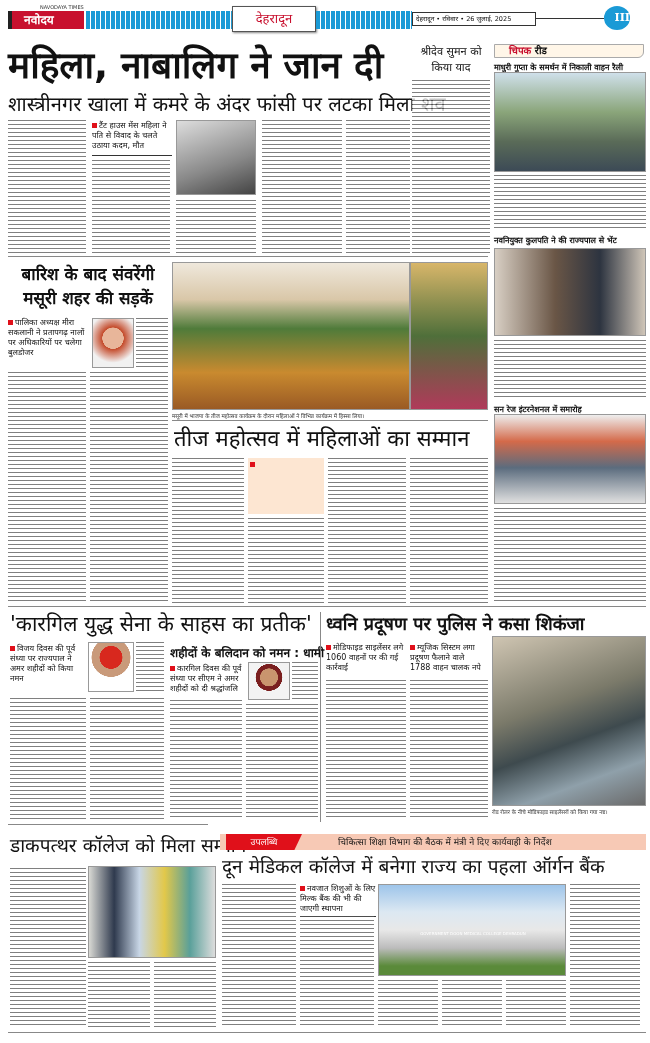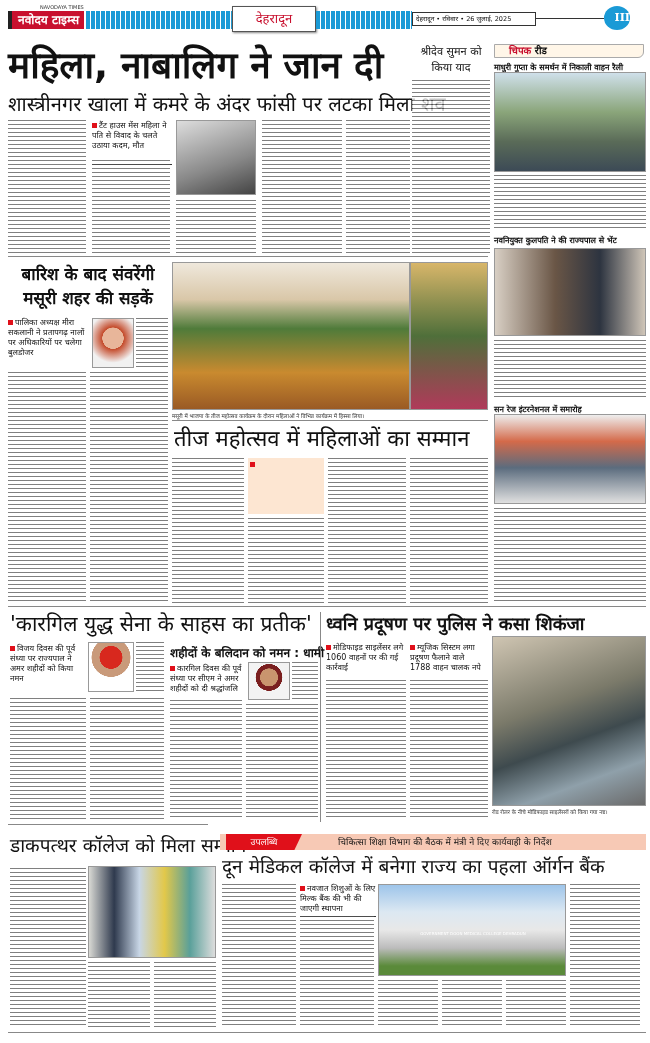--- a/index.html
+++ b/index.html
@@ -1,20 +1,20 @@
 <!DOCTYPE html>
 <html><head>
 <meta charset="utf-8">
 <style>
 *{box-sizing:border-box;margin:0;padding:0}
 body{width:650px;height:1043px;background:#fff;font-family:"DejaVu Sans",sans-serif;overflow:hidden;position:relative;color:#111}
 .abs{position:absolute}
 .mast{left:0;top:0;width:650px;height:40px}
 .logo-small{left:40px;top:4px;font-size:5px;color:#333}
-.logo{left:8px;top:11px;width:76px;height:18px;background:#c8102e;color:#fff;font-weight:bold;font-size:12px;line-height:18px;padding-left:6px;border-left:4px solid #222}
+.logo{left:8px;top:11px;width:76px;height:18px;background:#c8102e;color:#fff;font-weight:bold;font-size:12px;line-height:18px;padding-left:12px;border-left:4px solid #222}
 .stripe{top:11px;height:18px;background:repeating-linear-gradient(90deg,#1a9ad6 0 4px,#fff 4px 5px)}
 .city{left:232px;top:6px;width:84px;height:26px;background:#fff;border:1px solid #555;box-shadow:1px 1px 2px #888;text-align:center;color:#c8102e;font-weight:normal;font-size:13px;line-height:24px}
 .dateline{left:412px;top:12px;width:124px;height:14px;border:1px solid #333;background:#fff;font-size:6.5px;line-height:12px;padding-left:3px}
 .pageno{left:604px;top:6px;width:26px;height:24px;border-radius:50%;background:#1a9ad6;color:#fff;font-weight:bold;font-size:11px;text-align:right;line-height:24px;font-family:"DejaVu Serif",serif}
 .h1{font-weight:bold;color:#111;white-space:nowrap;font-family:"DejaVu Sans",sans-serif}
 .txt{background:repeating-linear-gradient(180deg,#555 0 1px,#fff 1px 4px);opacity:.75}
 .img{border:1px solid #999}
 .redsq{display:inline-block;width:5px;height:5px;background:#e0101a;margin-right:2px}
 .kicker{color:#111;font-size:8px;line-height:10px}
 .rule{background:#888}
@@ -30,21 +30,21 @@
   <div class="abs city">देहरादून</div>
   <div class="abs stripe" style="left:316px;width:96px"></div>
   <div class="abs dateline">देहरादून • रविवार • 26 जुलाई, 2025</div>
   <div class="abs" style="left:536px;top:18px;width:68px;height:1px;background:#333"></div>
   <div class="abs pageno">III</div>
 </div>
 
 <div class="abs h1" style="left:8px;top:44px;font-size:37px;line-height:44px">महिला, नाबालिग ने जान दी</div>
 <div class="abs h1" style="left:8px;top:92px;font-size:20px;font-weight:normal;line-height:24px">शास्त्रीनगर खाला में कमरे के अंदर फांसी पर लटका मिला शव</div>
 <div class="abs txt" style="left:8px;top:120px;width:78px;height:135px"></div>
-<div class="abs kicker" style="left:92px;top:121px;width:80px;border-bottom:1px solid #333;padding-bottom:13px"><span class="redsq"></span><span>टैंट हाउस मेंस महिला ने पति से विवाद के चलते उठाया कदम, मौत</span></div>
+<div class="abs kicker" style="left:92px;top:121px;width:80px;border-bottom:1px solid #333;padding-bottom:4px"><span class="redsq"></span><span>टैंट हाउस मेंस महिला ने पति से विवाद के चलते उठाया कदम, मौत</span></div>
 <div class="abs txt" style="left:92px;top:160px;width:78px;height:95px"></div>
 <div class="abs img" style="left:176px;top:120px;width:80px;height:75px;background:linear-gradient(160deg,#ddd,#888 60%,#444)"></div>
 <div class="abs txt" style="left:176px;top:200px;width:80px;height:55px"></div>
 <div class="abs txt" style="left:262px;top:120px;width:80px;height:135px"></div>
 <div class="abs txt" style="left:346px;top:120px;width:64px;height:135px"></div>
 
 <div class="abs" style="left:412px;top:44px;width:78px;text-align:center;font-size:11px;line-height:16px">श्रीदेव सुमन को किया याद</div>
 <div class="abs txt" style="left:412px;top:80px;width:78px;height:175px"></div>
 
 <div class="abs" style="left:494px;top:44px;width:150px;height:14px;border:1px solid #aaa;border-radius:0 0 6px 0;background:#fff6e8;font-size:10px;font-weight:bold;padding-left:14px;line-height:12px"><span style="color:#c8102e">चिपक</span> <span>रीड</span></div>

